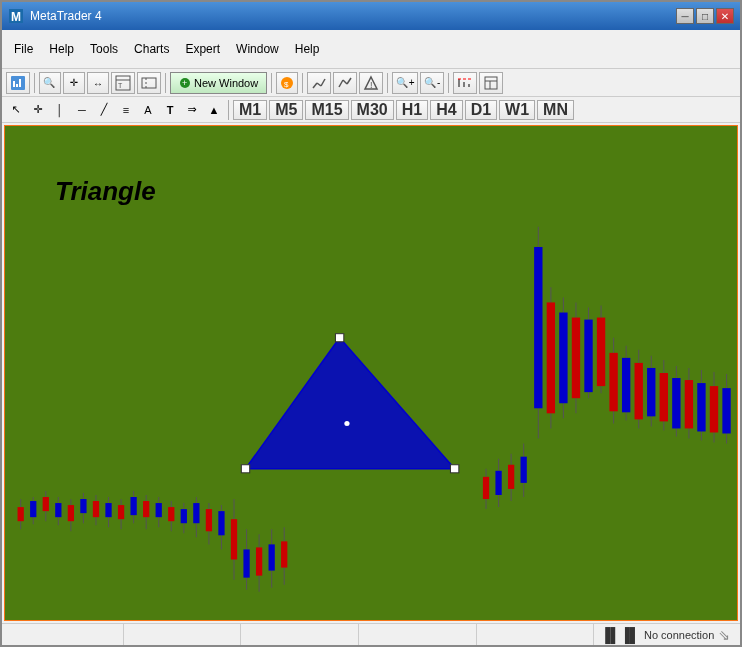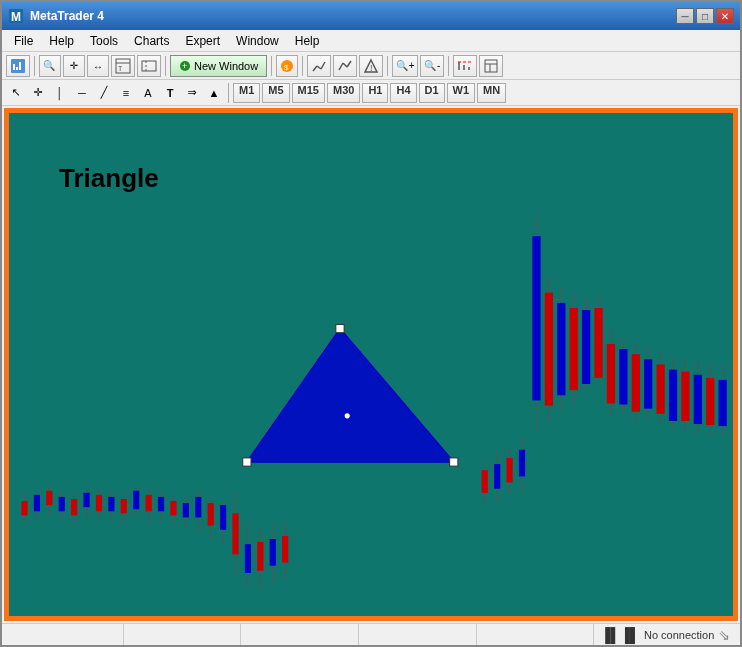--- a/index.html
+++ b/index.html
@@ -5,43 +5,43 @@
     * { margin: 0; padding: 0; box-sizing: border-box; }
     body { width: 742px; height: 647px; background: #c0c0c0; font-family: 'Segoe UI', Tahoma, Arial, sans-serif; font-size: 12px; overflow: hidden; }
 
     
     .window { width: 742px; height: 647px; background: #f0f0f0; border: 2px solid #888; display: flex; flex-direction: column; }
 
     
     .title-bar { height: 28px; background: linear-gradient(to bottom, #4a90d9, #2060b0); display: flex; align-items: center; padding: 0 6px; }
     .title-bar-icon { width: 16px; height: 16px; margin-right: 6px; }
     .title-bar-icon svg { width: 16px; height: 16px; }
-    .title-bar-text { color: white; font-size: 12px; font-weight: bold; flex: 1; }
+    .title-bar-text { color: white; font-size: 12px; font-weight: normal; flex: 1; }
     .title-bar-buttons { display: flex; gap: 2px; }
     .title-btn { width: 18px; height: 16px; border: 1px solid #666; background: linear-gradient(to bottom, #e0e0e0, #c0c0c0); display: flex; align-items: center; justify-content: center; cursor: pointer; font-size: 10px; color: #333; }
     .title-btn.close { background: linear-gradient(to bottom, #e05050, #c03030); color: white; }
 
     
-    .menu-bar { height: 22px; background: #f0f0f0; display: flex; align-items: center; padding: 0 4px; border-bottom: 1px solid #ccc; }
+    .menu-bar { height: 39px; background: #f0f0f0; display: flex; align-items: center; padding: 0 4px; border-bottom: 1px solid #ccc; }
     .menu-item { padding: 2px 8px; cursor: pointer; font-size: 12px; color: #000; }
 
     
     .toolbar1 { height: 28px; background: #f0f0f0; display: flex; align-items: center; padding: 0 4px; border-bottom: 1px solid #ccc; gap: 2px; }
     .tb-btn { height: 22px; min-width: 22px; border: 1px solid #aaa; background: linear-gradient(to bottom, #fafafa, #e8e8e8); display: flex; align-items: center; justify-content: center; cursor: pointer; font-size: 10px; padding: 0 3px; }
     .tb-separator { width: 1px; height: 20px; background: #aaa; margin: 0 2px; }
     .tb-btn-wide { padding: 0 8px; font-size: 11px; }
     .tb-expert { background: linear-gradient(to bottom, #ffffd0, #e8e8a0); border: 1px solid #888; padding: 0 6px; font-size: 11px; }
 
     
     .toolbar2 { height: 26px; background: #f0f0f0; display: flex; align-items: center; padding: 0 4px; border-bottom: 1px solid #ccc; gap: 2px; }
     .tb2-btn { height: 20px; min-width: 20px; border: 1px solid transparent; background: transparent; display: flex; align-items: center; justify-content: center; cursor: pointer; font-size: 11px; padding: 0 2px; }
-    .timeframe-btn { height: 20px; padding: 0 5px; border: 1px solid #aaa; background: linear-gradient(to bottom, #fafafa, #e8e8e8); cursor: pointer; font-size: 11px; font-weight: bold; color: #333; }
-
-    
-    .chart-area { flex: 1; background: #0f766e; position: relative; overflow: hidden; border: 5px solid #f97316; margin: 2px; }
+    .timeframe-btn { height: 20px; padding: 0 5px; border: 1px solid #aaa; background: linear-gradient(to bottom, #fafafa, #e8e8e8); cursor: pointer; font-size: 16px; font-weight: bold; color: #333; }
+
+    
+    .chart-area { flex: 1; background: #4d7c0f; position: relative; overflow: hidden; border: 1px solid #f97316; margin: 2px; font-style: italic; }
 
     
     .chart-label { position: absolute; top: 50px; left: 50px; font-size: 24px; font-weight: bold; color: #000; }
 
     
     .status-bar { height: 22px; background: #f0f0f0; border-top: 1px solid #ccc; display: flex; align-items: center; padding: 0 4px; }
     .status-segments { display: flex; flex: 1; height: 100%; }
     .status-seg { flex: 1; border-right: 1px solid #ccc; height: 100%; }
     .status-right { display: flex; align-items: center; gap: 4px; padding: 0 6px; font-size: 11px; color: #333; }
     .status-icon { font-size: 14px; color: #333; }

